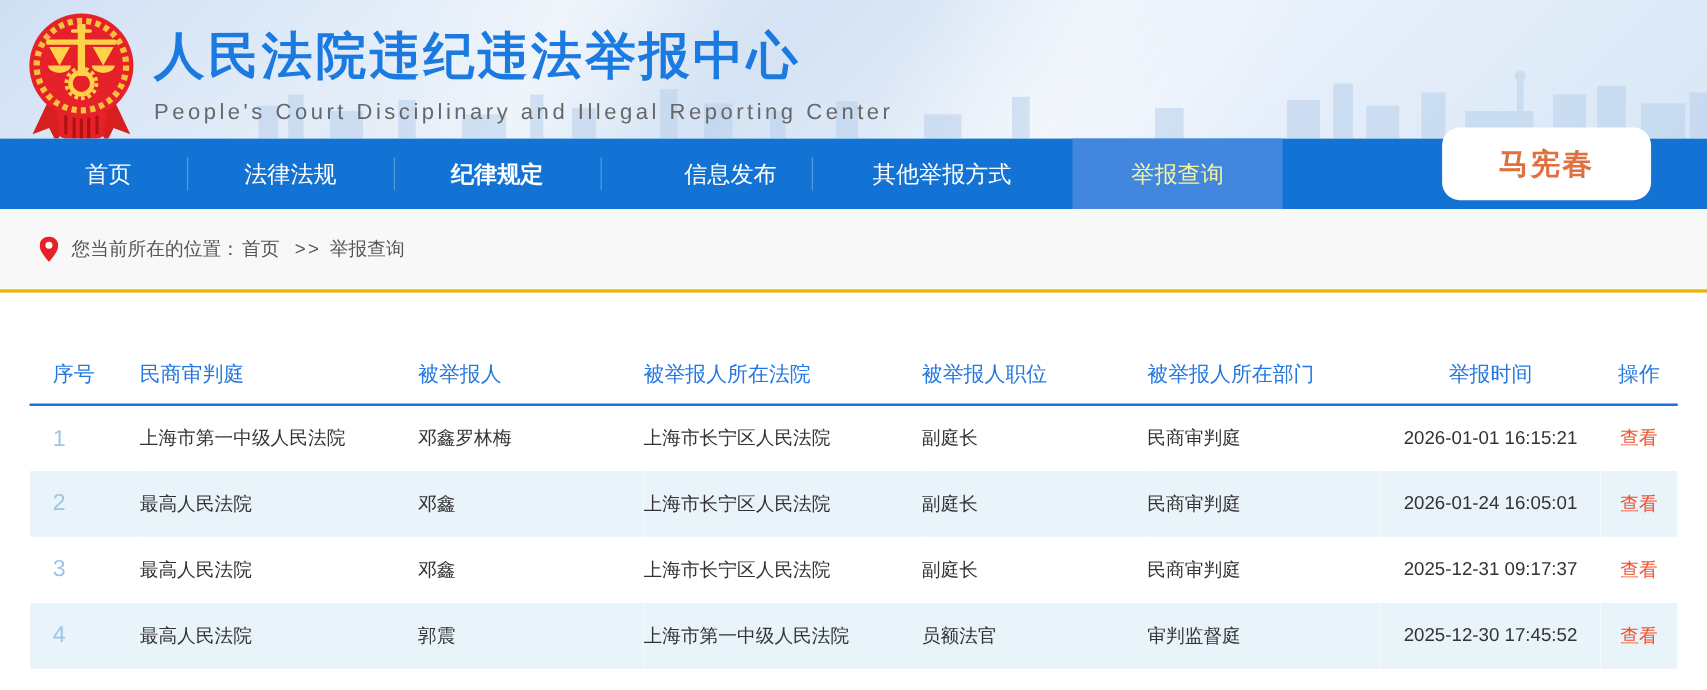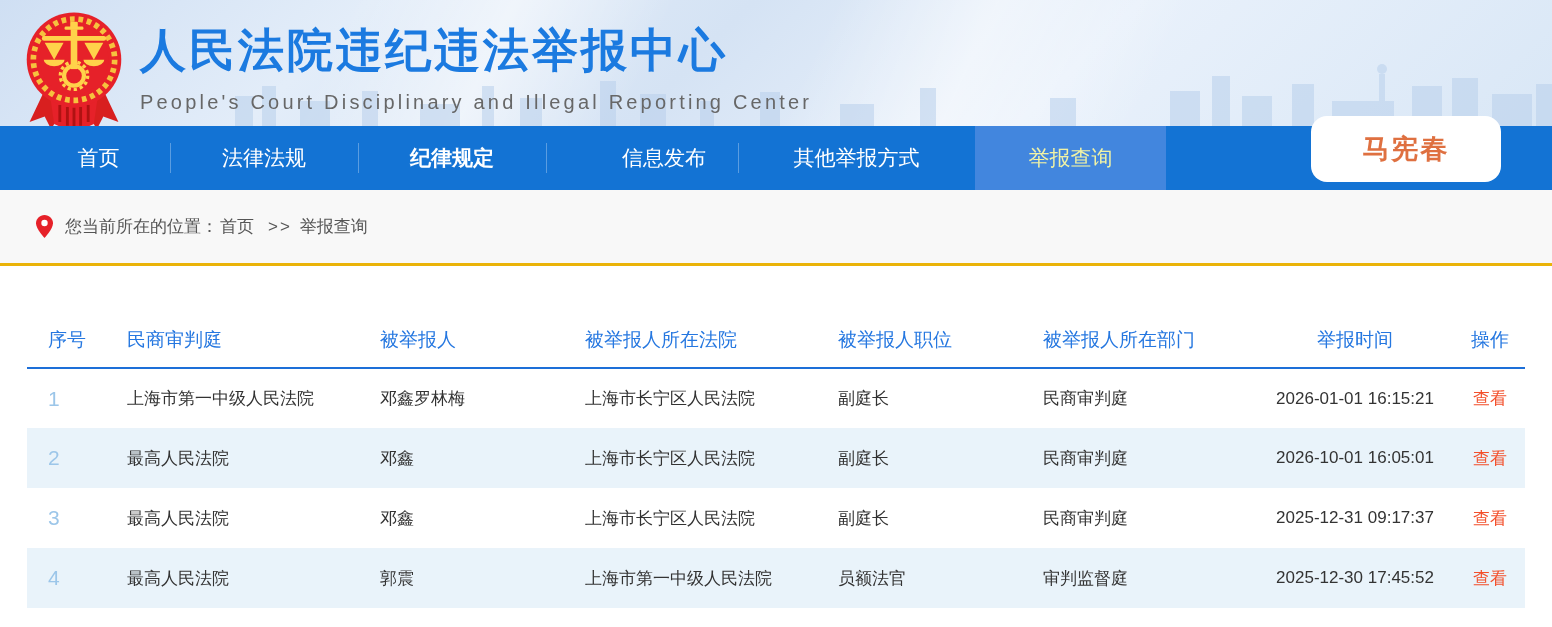--- a/index.html
+++ b/index.html
@@ -269,21 +269,21 @@
           <td class="time">2026-01-01 16:15:21</td>
           <td class="action"><span class="view-link">查看</span></td>
         </tr>
         <tr>
           <td class="idx">2</td>
           <td>最高人民法院</td>
           <td>邓鑫</td>
           <td>上海市长宁区人民法院</td>
           <td>副庭长</td>
           <td>民商审判庭</td>
-          <td class="time">2026-10-01 16:05:01</td>
+          <td class="time">2026-01-24 16:05:01</td>
           <td class="action"><span class="view-link">查看</span></td>
         </tr>
         <tr>
           <td class="idx">3</td>
           <td>最高人民法院</td>
           <td>邓鑫</td>
           <td>上海市长宁区人民法院</td>
           <td>副庭长</td>
           <td>民商审判庭</td>
           <td class="time">2025-12-31 09:17:37</td>

